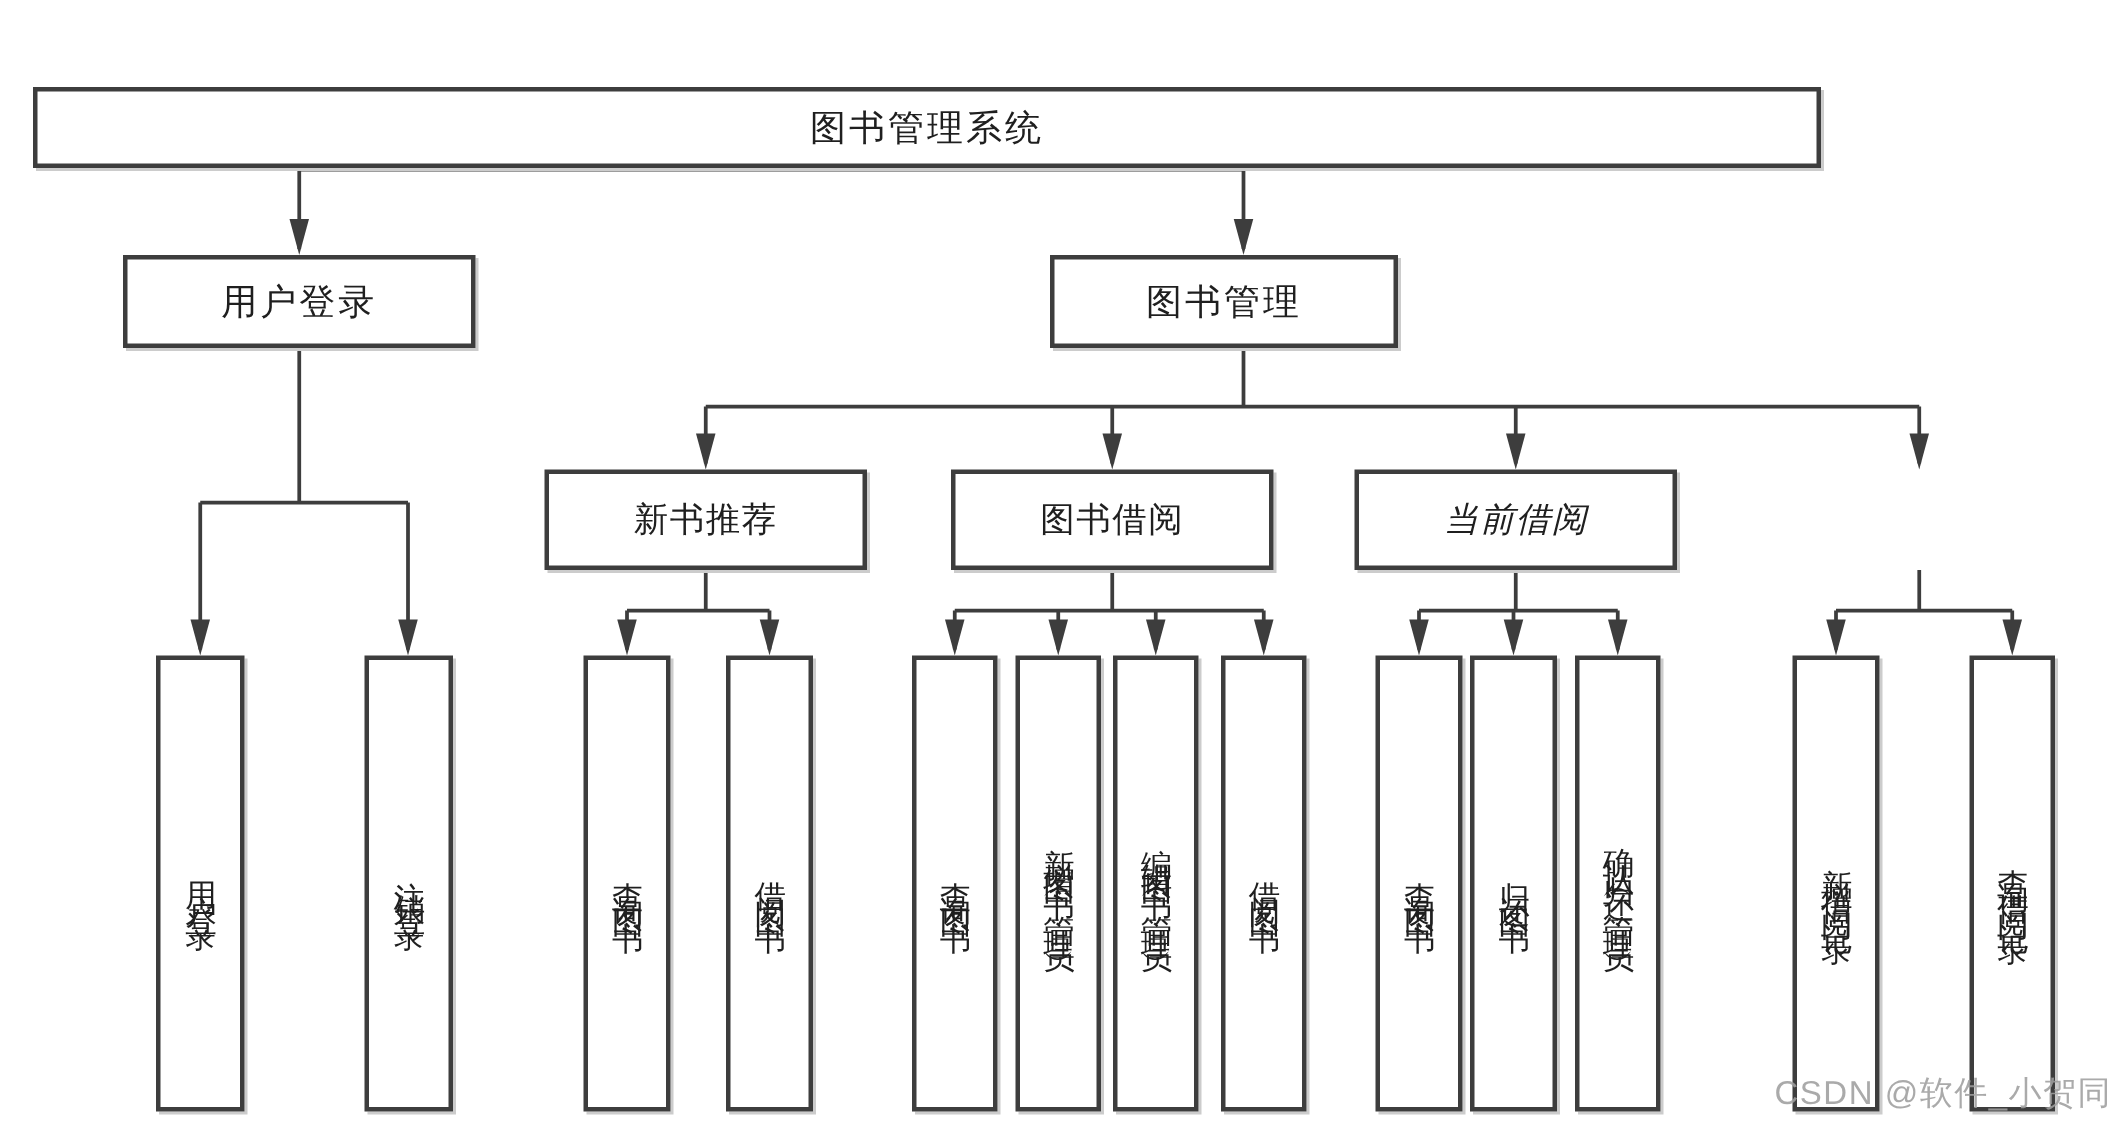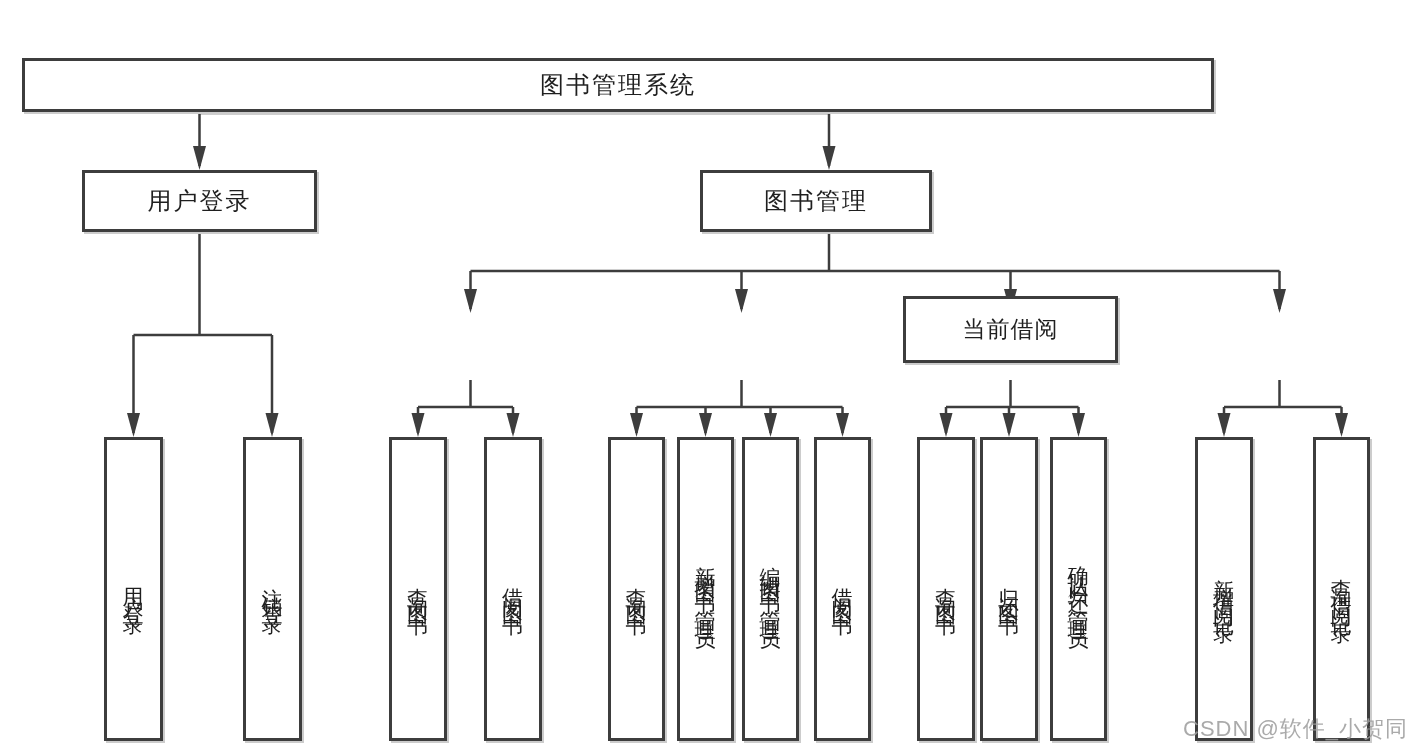--- a/index.html
+++ b/index.html
@@ -99,21 +99,23 @@
       <polygon points="1224,437 1217.5,413 1230.5,413"></polygon>
       <polygon points="1341.5,437 1335,413 1348,413"></polygon>
     </g>
   </svg>
 
   <div class="node hnode" style="left:22px; top:14px; width:1192px; height:54px;margin-top:44px;">图书管理系统</div>
 
   <div class="node hnode" style="left:82px; top:170px; width:235px; height:62px;">用户登录</div>
   <div class="node hnode" style="left:700px; top:170px; width:232px; height:62px;">图书管理</div>
 
-  <div class="node hnode l3" style="left:903px; top:296px; width:215px; height:67px;">当前借阅</div>
+  <div class="node hnode l3" style="left:363px; top:313px; width:215px; height:67px;">新书推荐</div>
+  <div class="node hnode l3" style="left:634px; top:313px; width:215px; height:67px;">图书借阅</div>
+  <div class="node hnode l3" style="left:903px; top:313px; width:215px; height:67px;font-style:italic;">当前借阅</div>
 
   <div class="node vnode" style="left:104px; top:437px; width:59px; height:304px;">用户登录</div>
   <div class="node vnode" style="left:243px; top:437px; width:59px; height:304px;">注销登录</div>
 
   <div class="node vnode" style="left:389px; top:437px; width:58px; height:304px;">查询图书</div>
   <div class="node vnode" style="left:484px; top:437px; width:58px; height:304px;">借阅图书</div>
 
   <div class="node vnode" style="left:608px; top:437px; width:57px; height:304px;">查询图书</div>
   <div class="node vnode" style="left:677px; top:437px; width:57px; height:304px;">新增图书（管理员）</div>
   <div class="node vnode" style="left:742px; top:437px; width:57px; height:304px;">编辑图书（管理员）</div>

